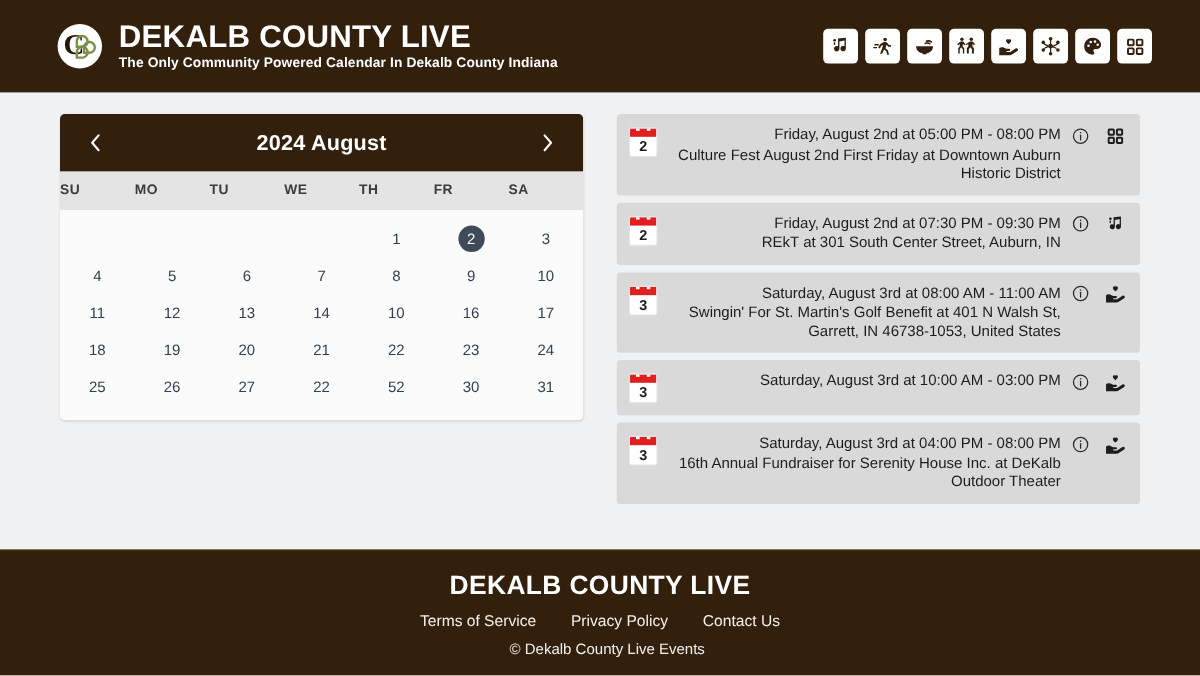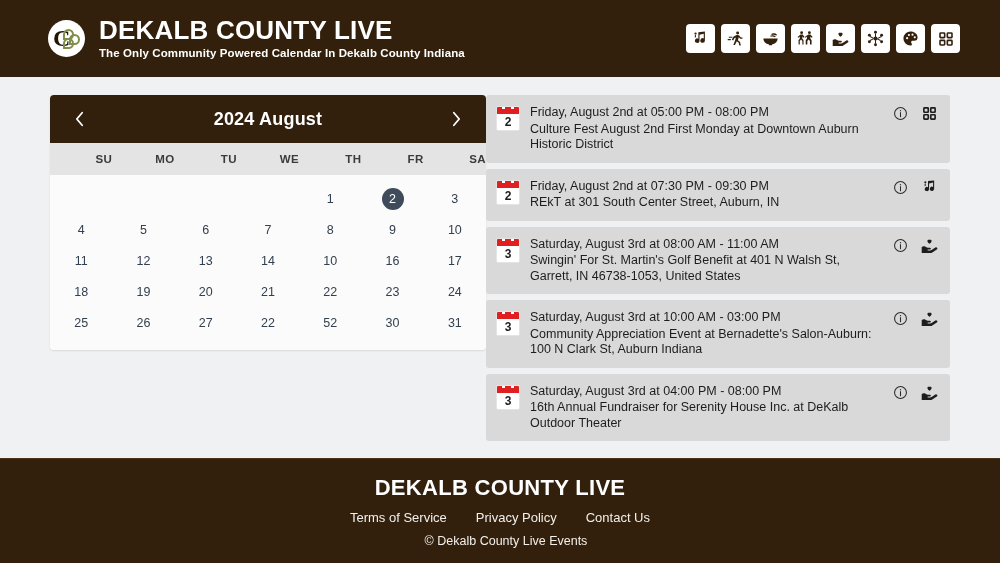--- a/index.html
+++ b/index.html
@@ -107,20 +107,21 @@
     border: none;
     padding: 0;
   }
   .cat-btn svg { display: block; }
 
   
   .main {
     flex: 1 1 auto;
     display: flex;
     padding: 18px 50px 0 50px;
+    gap: 28px;
     align-items: flex-start;
     overflow: hidden;
   }
 
   
   .calendar-card {
     width: 436px;
     flex: 0 0 436px;
     background: #fbfbfb;
     border-radius: 4px;
@@ -154,21 +155,21 @@
   }
 
   .cal-weekdays {
     display: grid;
     grid-template-columns: repeat(7, 1fr);
     background: #e4e4e4;
     height: 32px;
     align-items: center;
   }
   .cal-weekdays div {
-    text-align: right;
+    text-align: left;
     font-size: 11.5px;
     font-weight: bold;
     color: #3b3b3b;
     letter-spacing: 0.4px;
   }
 
   .cal-grid {
     display: grid;
     grid-template-columns: repeat(7, 1fr);
     grid-auto-rows: 31px;
@@ -247,20 +248,21 @@
     font-size: 12px;
     font-weight: bold;
     color: #1d1d1d;
     line-height: 17px;
   }
 
   .ev-body {
     flex: 1 1 auto;
     min-width: 0;
     padding-right: 8px;
+    text-align: right;
   }
   .ev-when {
     font-size: 12.5px;
     color: #1d1d1d;
     line-height: 15.5px;
     margin-bottom: 1px;
   }
   .ev-what {
     font-size: 12.5px;
     color: #1d1d1d;
@@ -553,21 +555,21 @@
 
     <section class="events-col">
       <div id="events-container">
           <div class="event-row">
             <div class="ev-date-icon">
               <div class="cal-top"></div>
               <div class="cal-day">2</div>
             </div>
             <div class="ev-body">
               <div class="ev-when">Friday, August 2nd at 05:00 PM - 08:00 PM</div>
-              <div class="ev-what">Culture Fest August 2nd First Monday at Downtown Auburn Historic District</div>
+              <div class="ev-what">Culture Fest August 2nd First Friday at Downtown Auburn Historic District</div>
             </div>
             <div class="ev-actions">
               <span class="act">
                 <span><svg width="15" height="15" viewBox="0 0 24 24" fill="none" stroke="#2b2b2b" stroke-width="1.7">
                     <circle cx="12" cy="12" r="9.5"></circle>
                     <circle cx="12" cy="7.4" r="1.1" fill="#2b2b2b" stroke="none"></circle>
                     <path d="M12 10.6v6.4" stroke-linecap="round"></path>
                   </svg></span>
               </span>
               <span class="act">
@@ -631,21 +633,20 @@
               </span>
             </div>
           </div>
           <div class="event-row">
             <div class="ev-date-icon">
               <div class="cal-top"></div>
               <div class="cal-day">3</div>
             </div>
             <div class="ev-body">
               <div class="ev-when">Saturday, August 3rd at 10:00 AM - 03:00 PM</div>
-              <div class="ev-what">Community Appreciation Event at Bernadette's Salon-Auburn: 100 N Clark St, Auburn Indiana</div>
             </div>
             <div class="ev-actions">
               <span class="act">
                 <span><svg width="15" height="15" viewBox="0 0 24 24" fill="none" stroke="#2b2b2b" stroke-width="1.7">
                     <circle cx="12" cy="12" r="9.5"></circle>
                     <circle cx="12" cy="7.4" r="1.1" fill="#2b2b2b" stroke="none"></circle>
                     <path d="M12 10.6v6.4" stroke-linecap="round"></path>
                   </svg></span>
               </span>
               <span class="act">

